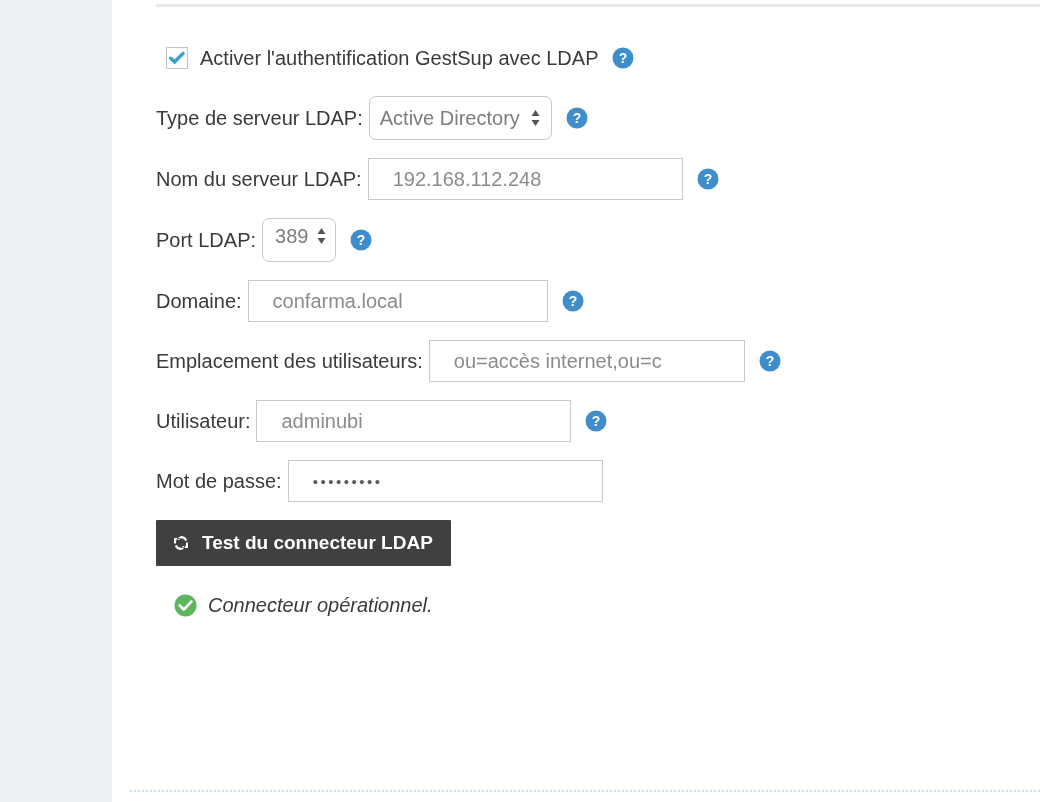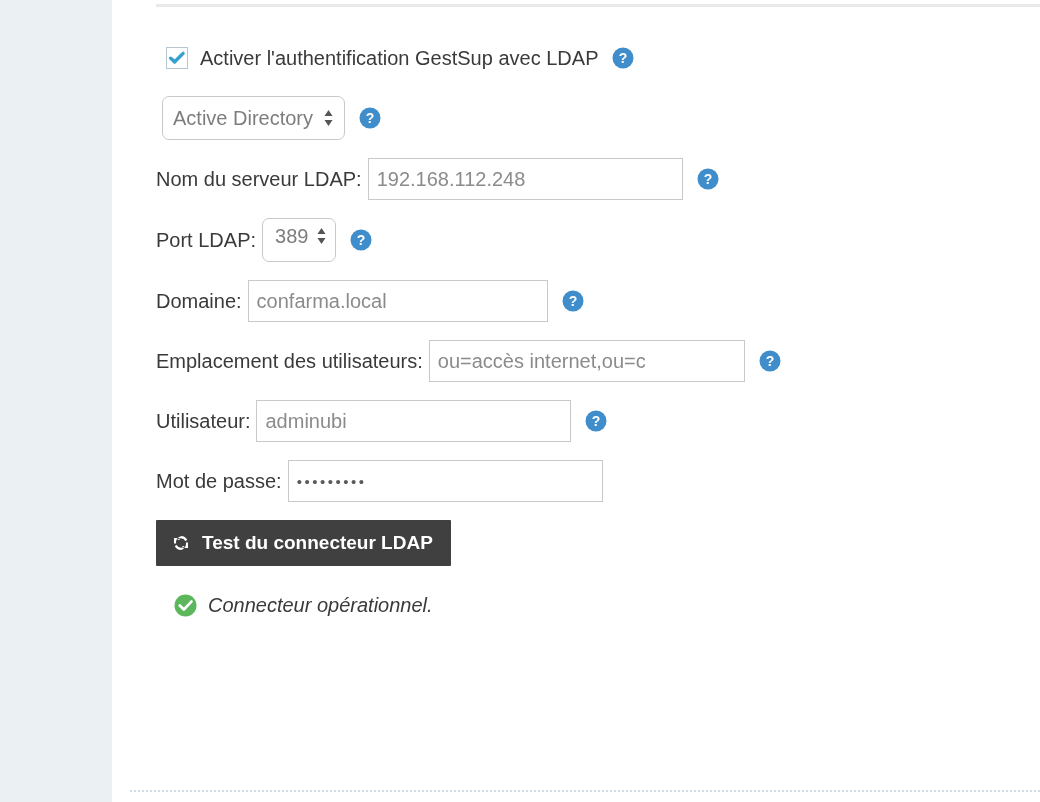--- a/index.html
+++ b/index.html
@@ -97,21 +97,21 @@
   .checkbox svg { display: block; }
 
   
   .field {
     border: 1px solid #c9c9c9;
     background: #ffffff;
     height: 42px;
     box-sizing: border-box;
     display: flex;
     align-items: center;
-    padding: 0 8px;
+    padding: 0 24px;
     font-size: 20px;
     color: #8b8b8b;
     margin-left: 6px;
     overflow: hidden;
     white-space: nowrap;
     cursor: text;
   }
   .field.w-server { width: 315px; }
   .field.w-domain { width: 300px; }
   .field.w-location { width: 316px; }
@@ -220,20 +220,21 @@
         <span class="label">Activer l'authentification GestSup avec LDAP</span>
         <span class="help">
           <svg width="22" height="22" viewBox="0 0 22 22">
             <circle cx="11" cy="11" r="10.5" fill="#3f8ecb"></circle>
             <text x="11" y="16.2" font-family="Liberation Sans, sans-serif" font-size="14" font-weight="bold" fill="#ffffff" text-anchor="middle">?</text>
           </svg>
         </span>
       </div>
 
       <div class="row">
+        <span class="label">Type de serveur LDAP:</span>
         <span class="control">
           <span>Active Directory</span>
           <span class="caret">
             <svg width="11" height="20" viewBox="0 0 11 20">
               <path d="M5.5 2 L9.5 8 L1.5 8 Z" fill="#555"></path>
               <path d="M5.5 18 L9.5 12 L1.5 12 Z" fill="#555"></path>
             </svg>
           </span>
         </span>
         <span class="help">

